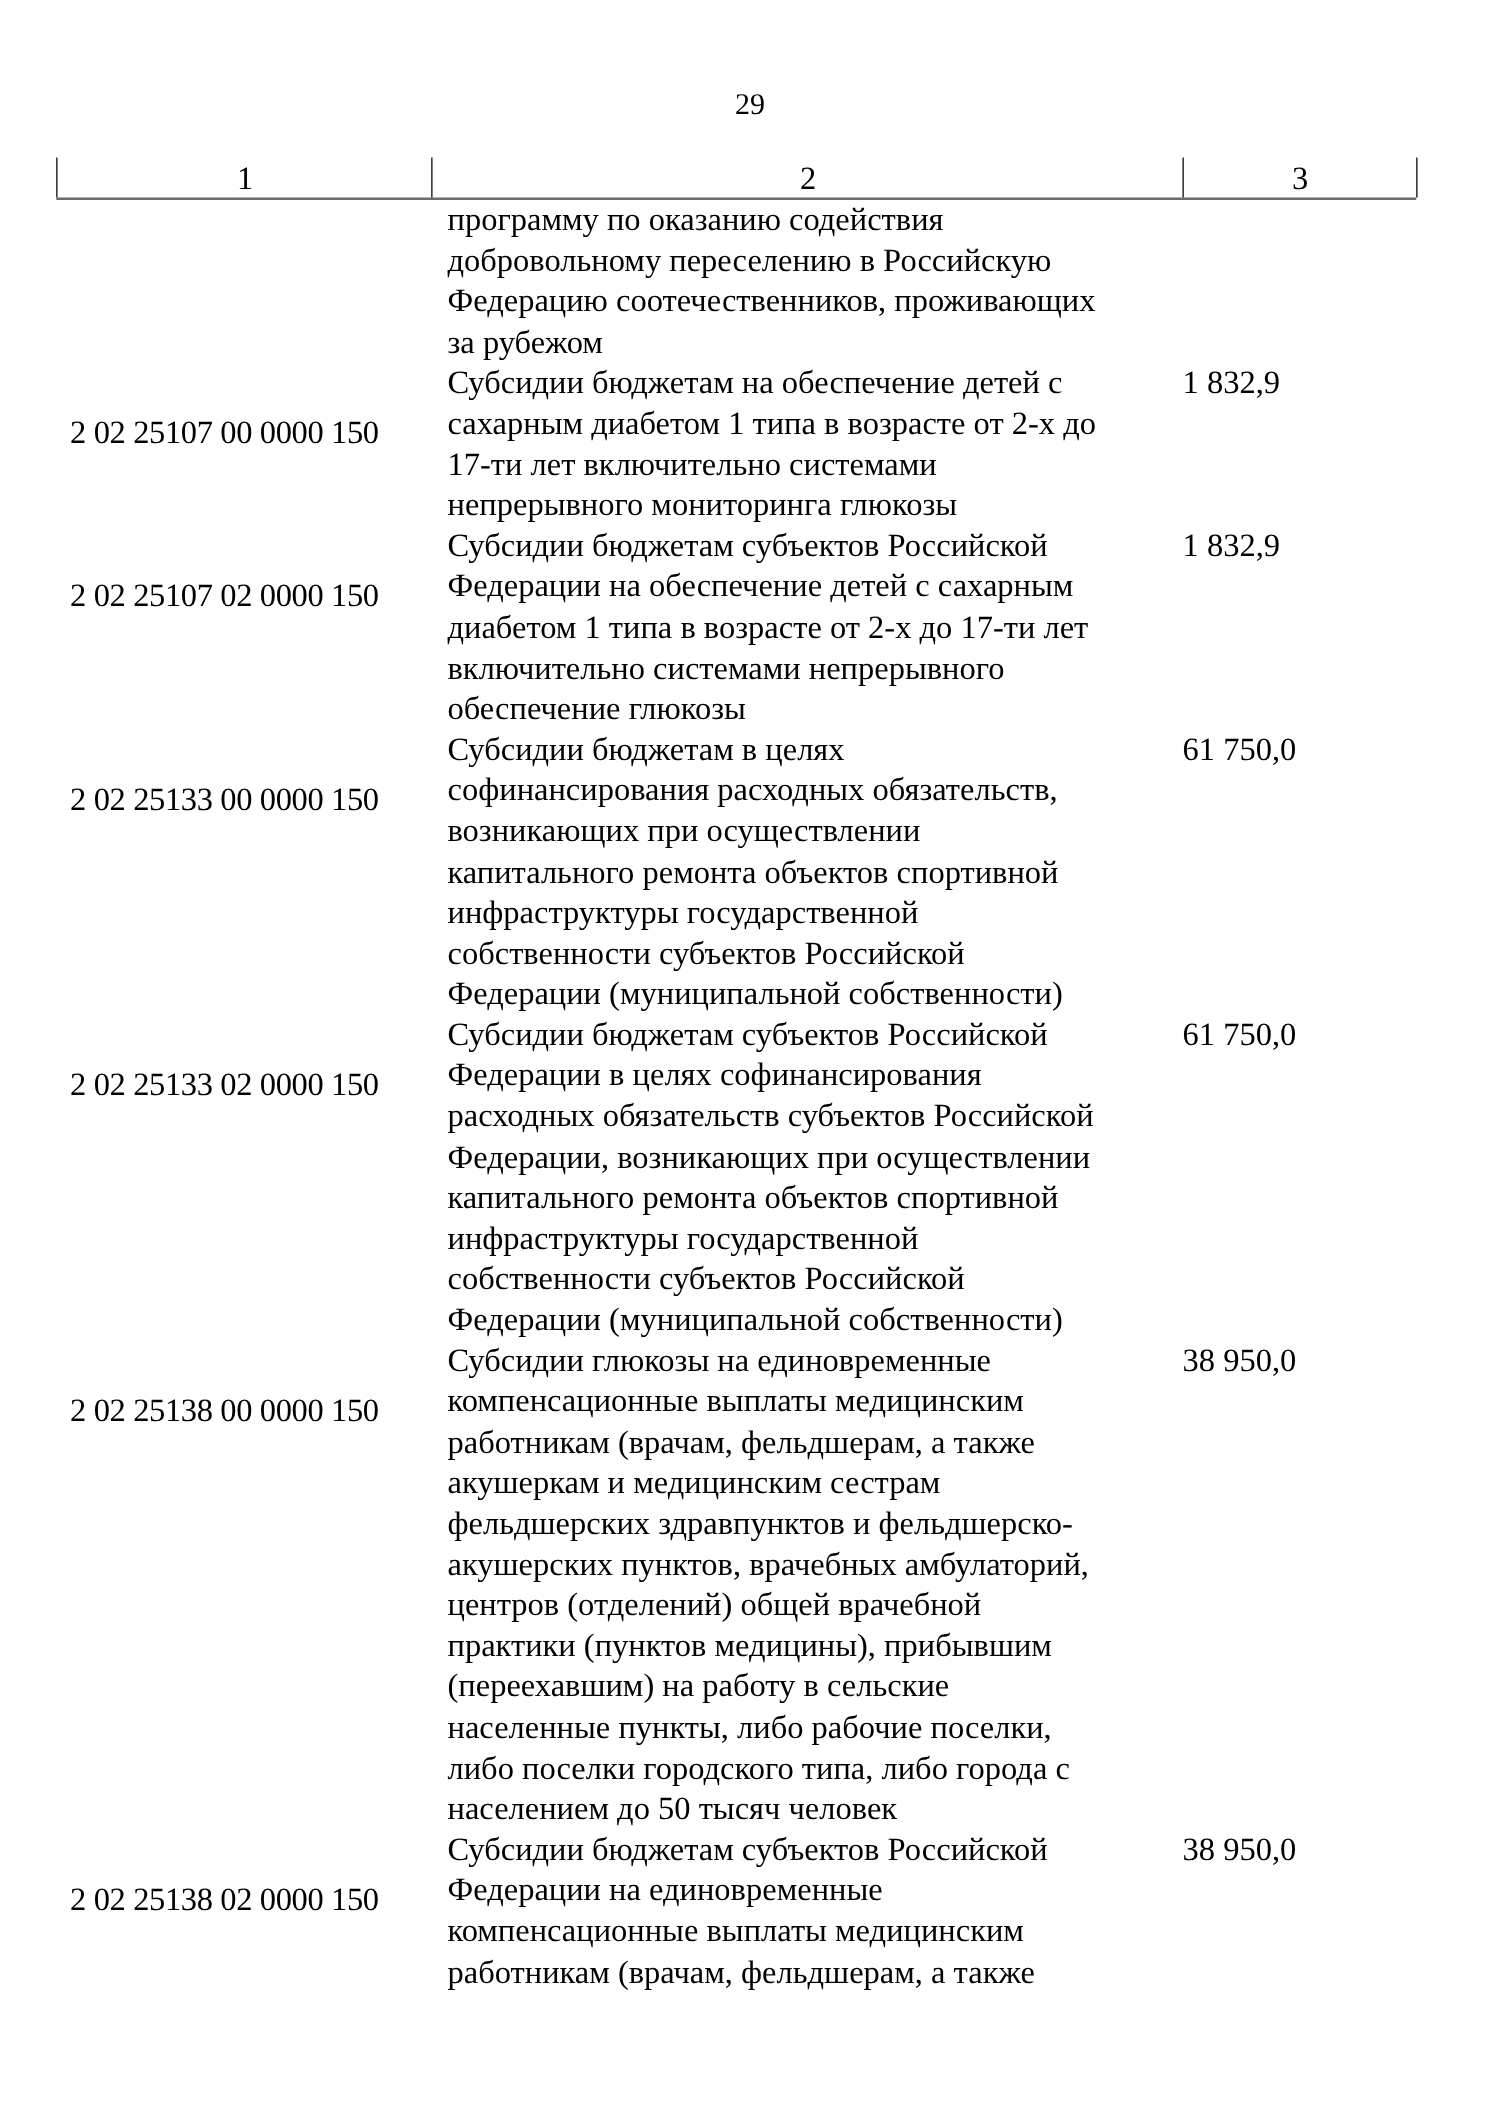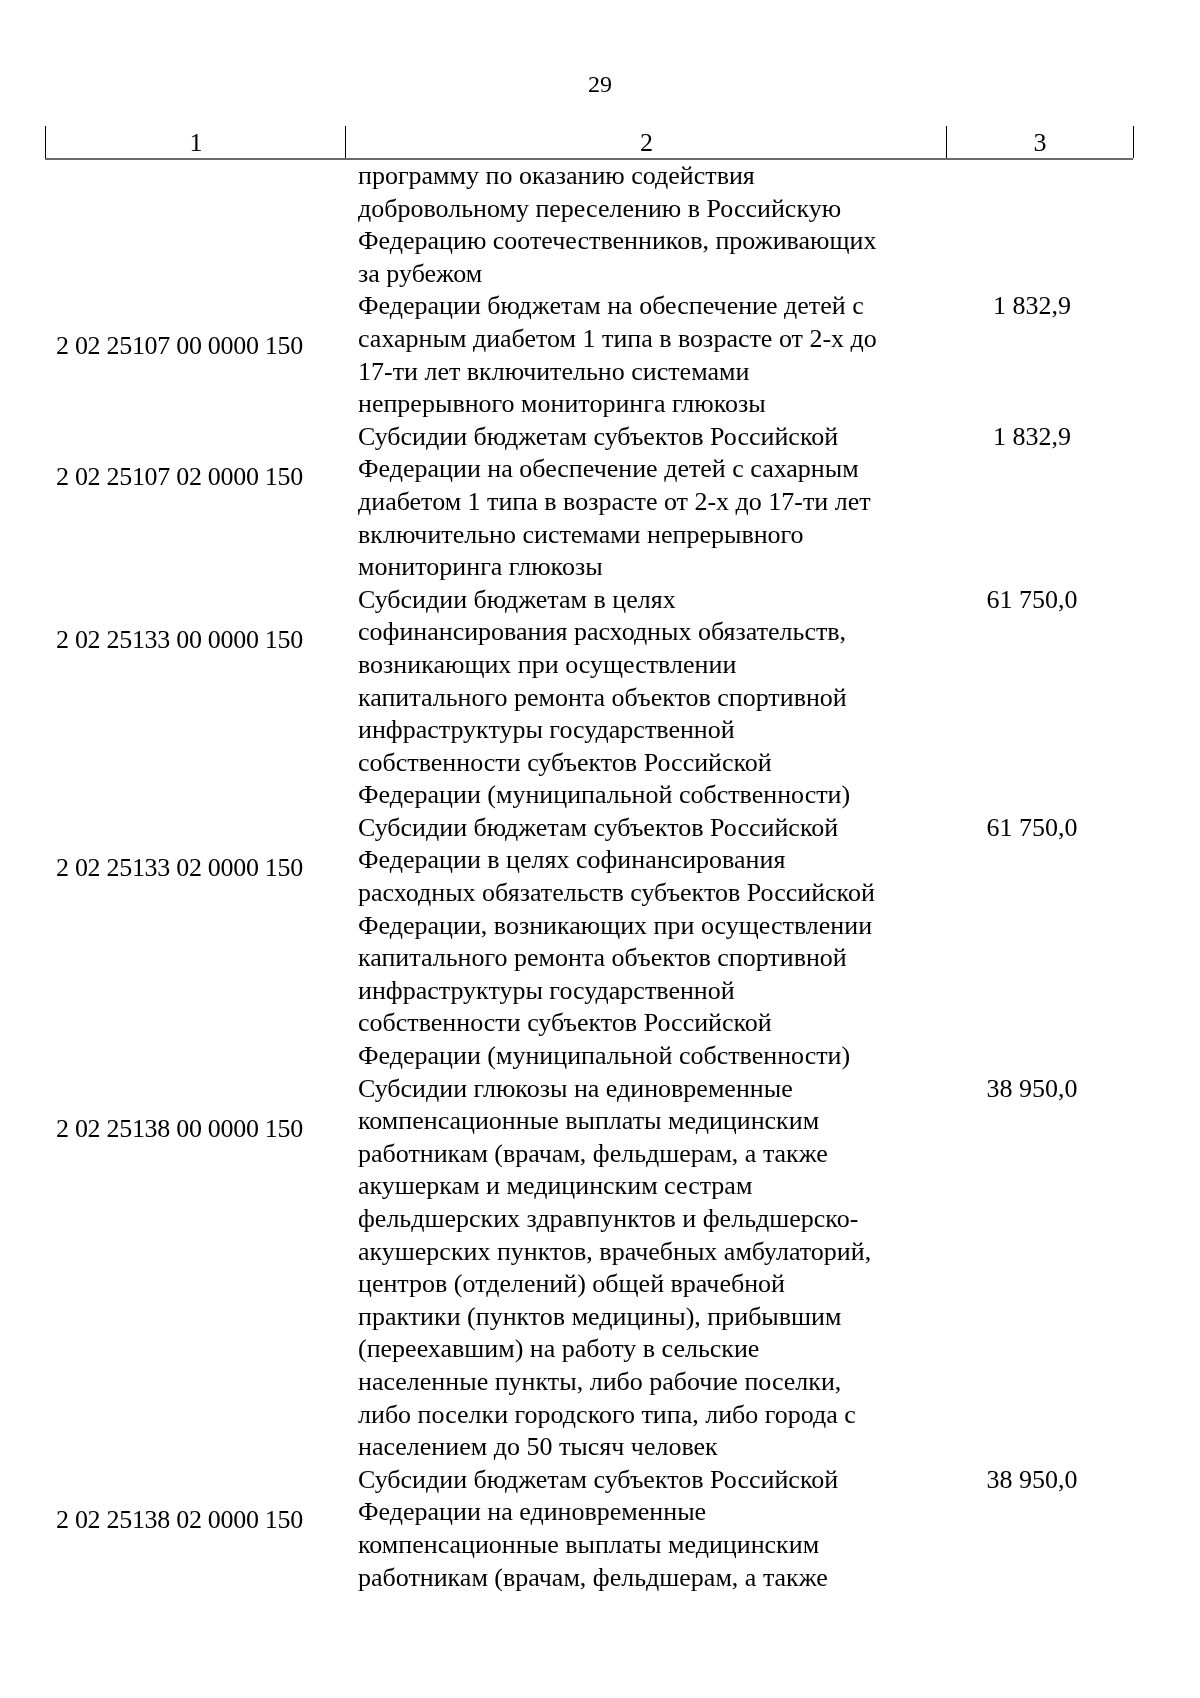--- a/index.html
+++ b/index.html
@@ -73,21 +73,21 @@
       padding-left: 13px;
       padding-right: 6px;
     }
     .cell.name .line {
       display: block;
       white-space: nowrap;
     }
     .cell.amount {
       width: 186px;
       box-sizing: border-box;
-      text-align: center;
+      text-align: left;
       padding-right: 14px;
       white-space: nowrap;
     }
   </style>
 </head>
 <body>
 
 <div class="page-number">29</div>
 
 <div class="table-header">
@@ -105,36 +105,36 @@
       <span class="line">добровольному переселению в Российскую</span>
       <span class="line">Федерацию соотечественников, проживающих</span>
       <span class="line">за рубежом</span>
     </div>
     <div class="cell amount"></div>
   </div>
 
   <div class="row">
     <div class="cell code">2 02 25107 00 0000 150</div>
     <div class="cell name">
-      <span class="line">Федерации бюджетам на обеспечение детей с</span>
+      <span class="line">Субсидии бюджетам на обеспечение детей с</span>
       <span class="line">сахарным диабетом 1 типа в возрасте от 2-х до</span>
       <span class="line">17-ти лет включительно системами</span>
       <span class="line">непрерывного мониторинга глюкозы</span>
     </div>
     <div class="cell amount">1 832,9</div>
   </div>
 
   <div class="row">
     <div class="cell code">2 02 25107 02 0000 150</div>
     <div class="cell name">
       <span class="line">Субсидии бюджетам субъектов Российской</span>
       <span class="line">Федерации на обеспечение детей с сахарным</span>
       <span class="line">диабетом 1 типа в возрасте от 2-х до 17-ти лет</span>
       <span class="line">включительно системами непрерывного</span>
-      <span class="line">мониторинга глюкозы</span>
+      <span class="line">обеспечение глюкозы</span>
     </div>
     <div class="cell amount">1 832,9</div>
   </div>
 
   <div class="row">
     <div class="cell code">2 02 25133 00 0000 150</div>
     <div class="cell name">
       <span class="line">Субсидии бюджетам в целях</span>
       <span class="line">софинансирования расходных обязательств,</span>
       <span class="line">возникающих при осуществлении</span>

